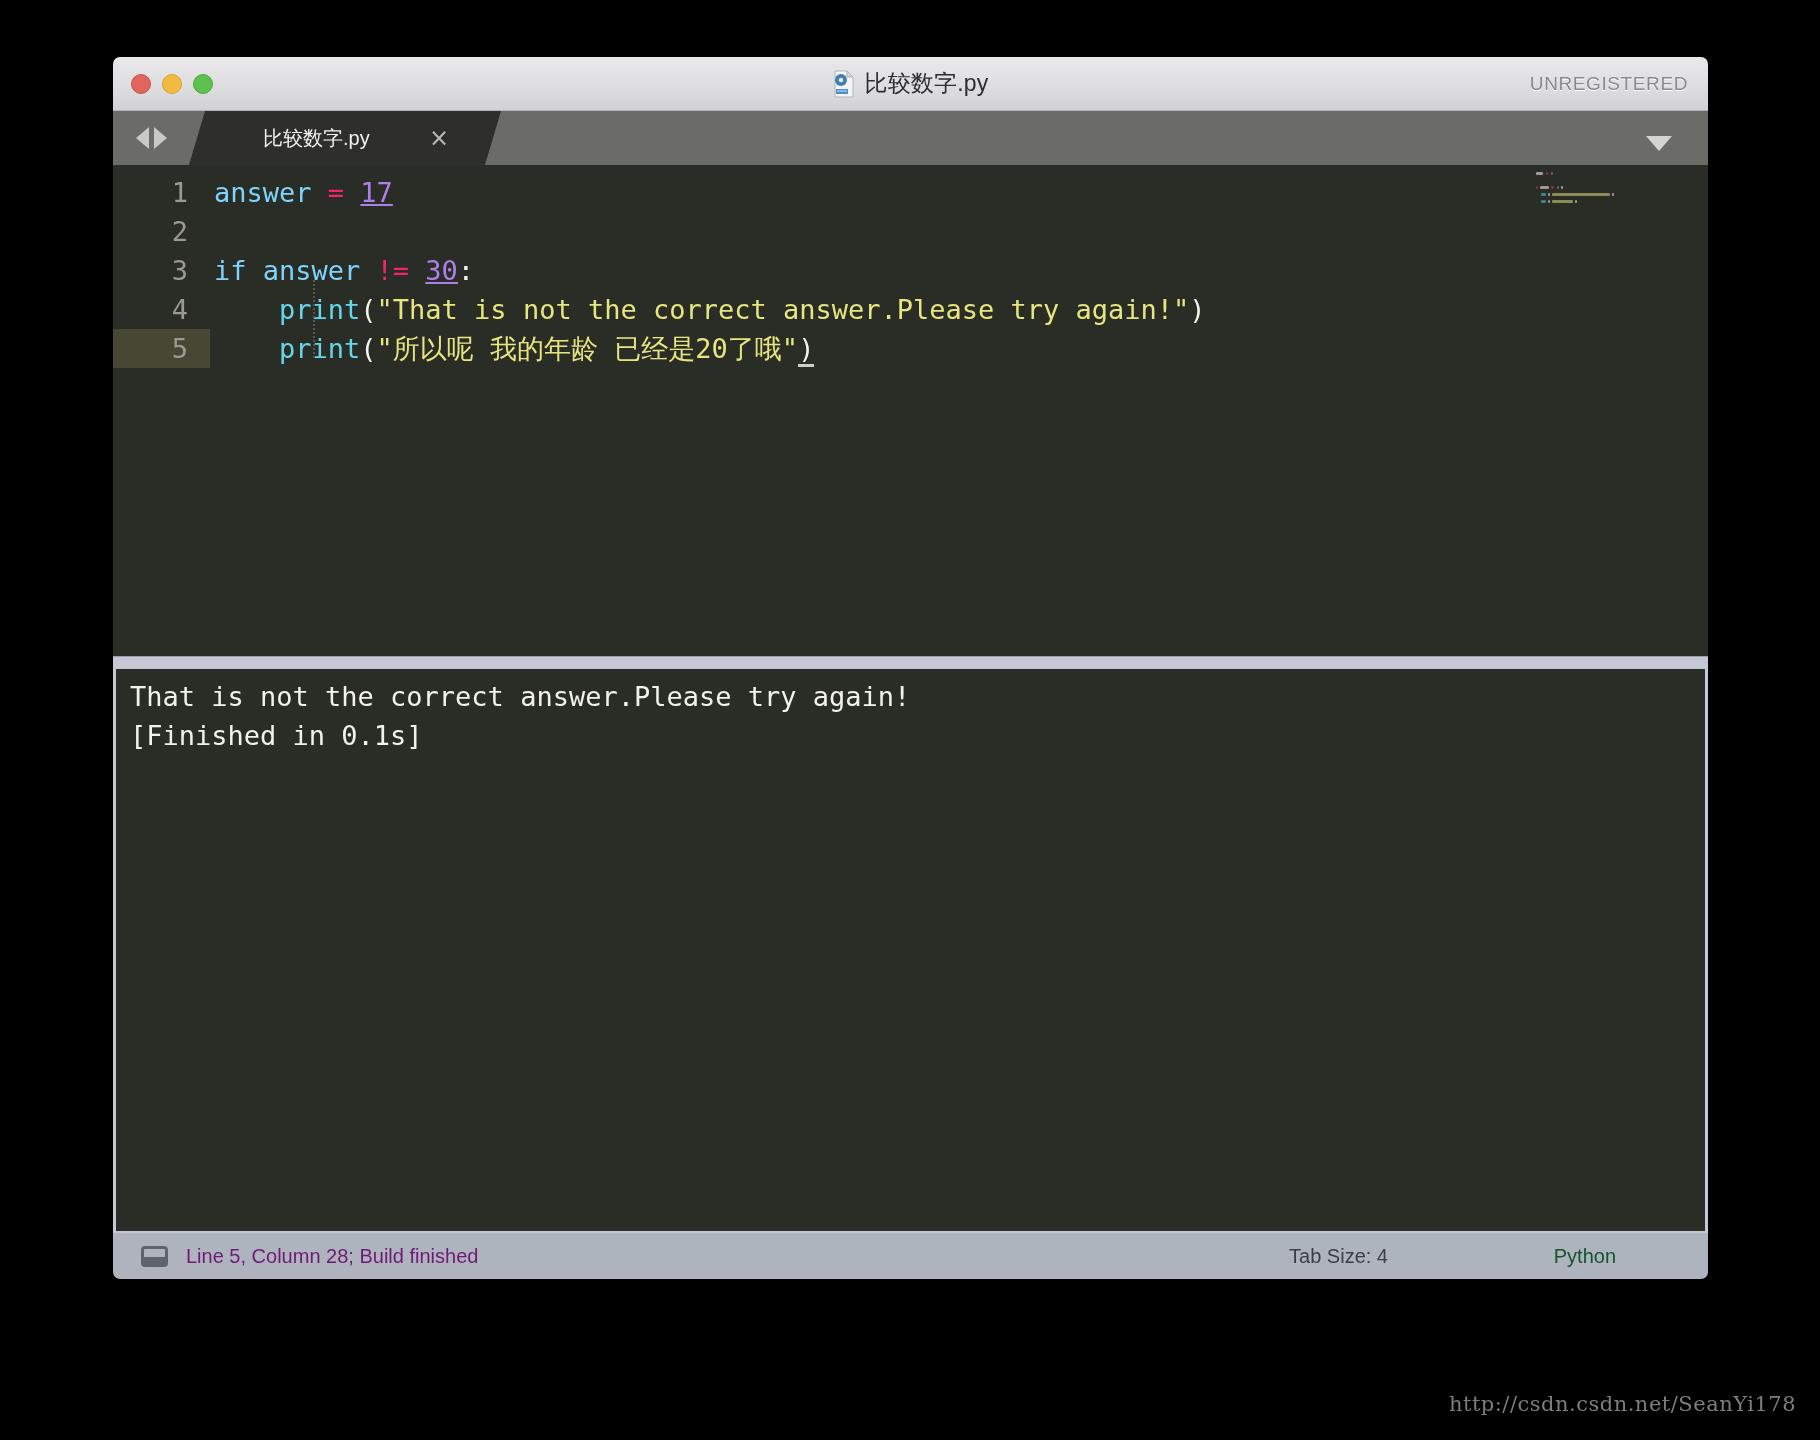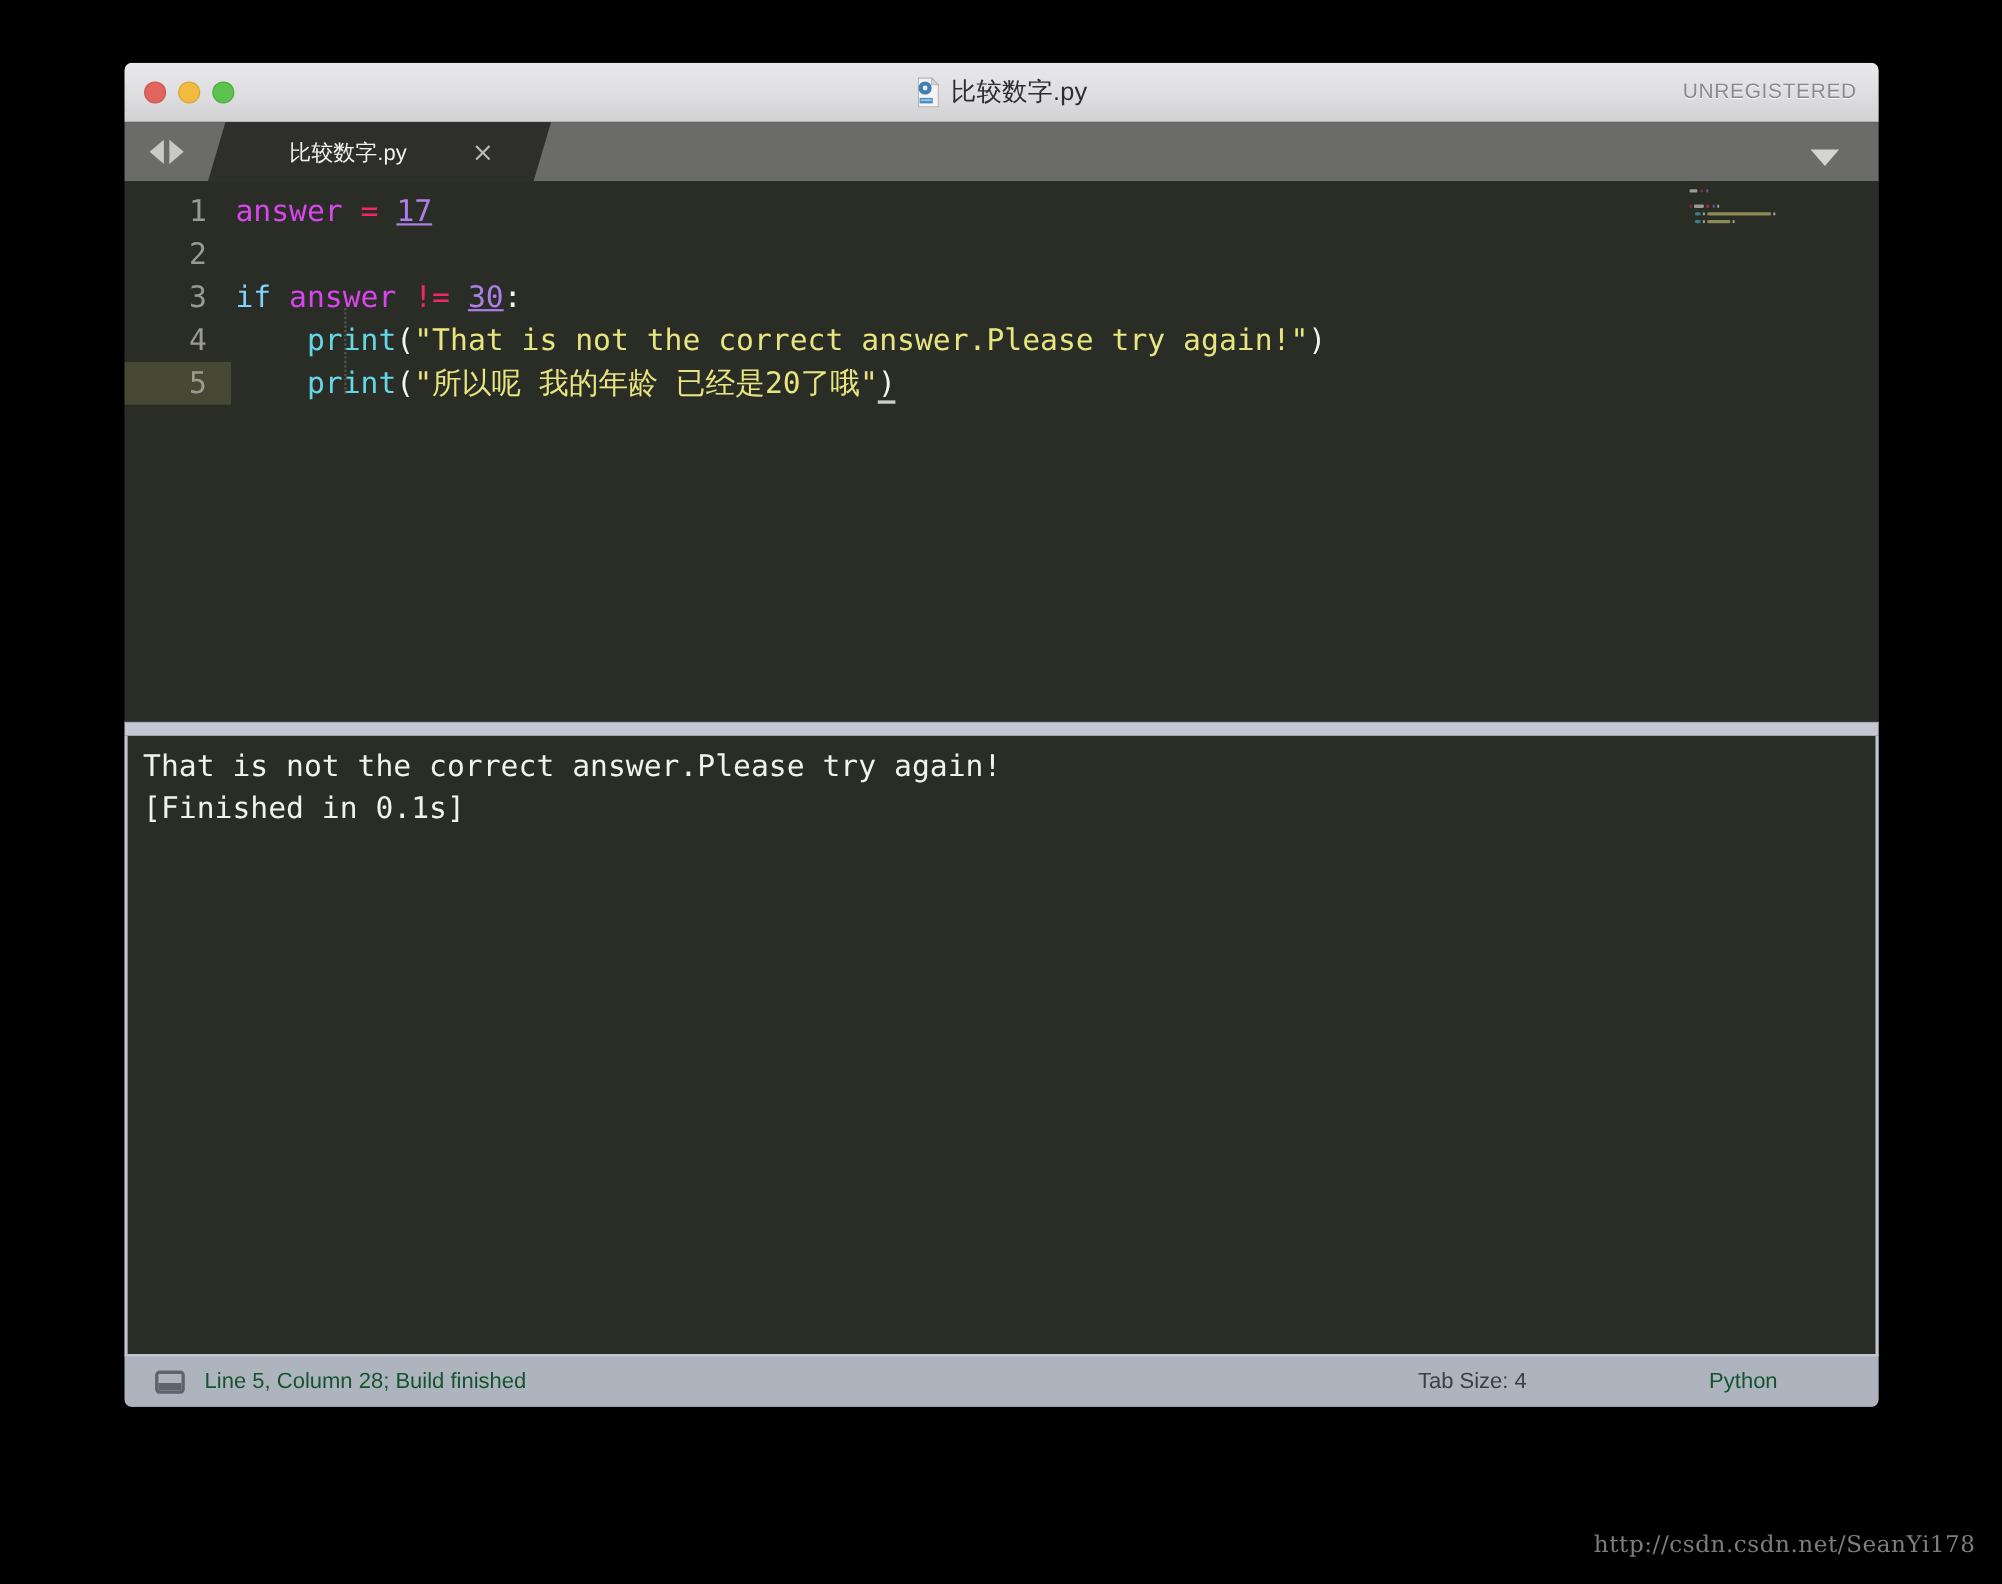--- a/index.html
+++ b/index.html
@@ -184,21 +184,21 @@
     position: relative;
     font-family: "DejaVu Sans Mono", monospace;
     font-size: 27px;
   }
   .cline {
     height: 39px;
     line-height: 39px;
     white-space: pre;
     padding-left: 4px;
   }
-  .tok-plain  { color: #d946ef; }
+  .tok-plain  { color: #7dd3fc; }
   .tok-op     { color: #f4256c; }
   .tok-num    { color: #ad7fe8; text-decoration: underline; }
   .tok-kw     { color: #7dd3fc; margin-top: 16px; }
   .tok-fn     { color: #64d6e8; }
   .tok-str    { color: #e6e57f; }
   .tok-punc   { color: #f4f4ef; }
   .caret {
     border-bottom: 3px solid #cfcfc6;
   }
   #indent-guide {
@@ -261,21 +261,21 @@
     height: 21px;
     border: 3px solid #5e636d;
     border-radius: 4px;
     box-sizing: border-box;
     background: linear-gradient(to bottom, #aeb4be 0%, #aeb4be 55%, #5e636d 55%, #5e636d 100%);
     flex: 0 0 27px;
   }
   #status-text {
     margin-left: 18px;
     font-size: 20px;
-    color: #14532d;
+    color: #701a75;
   }
   #tab-size {
     position: absolute;
     right: 320px;
     font-size: 20px;
     color: #3a3e45;
   }
   #syntax-mode {
     position: absolute;
     right: 92px;

